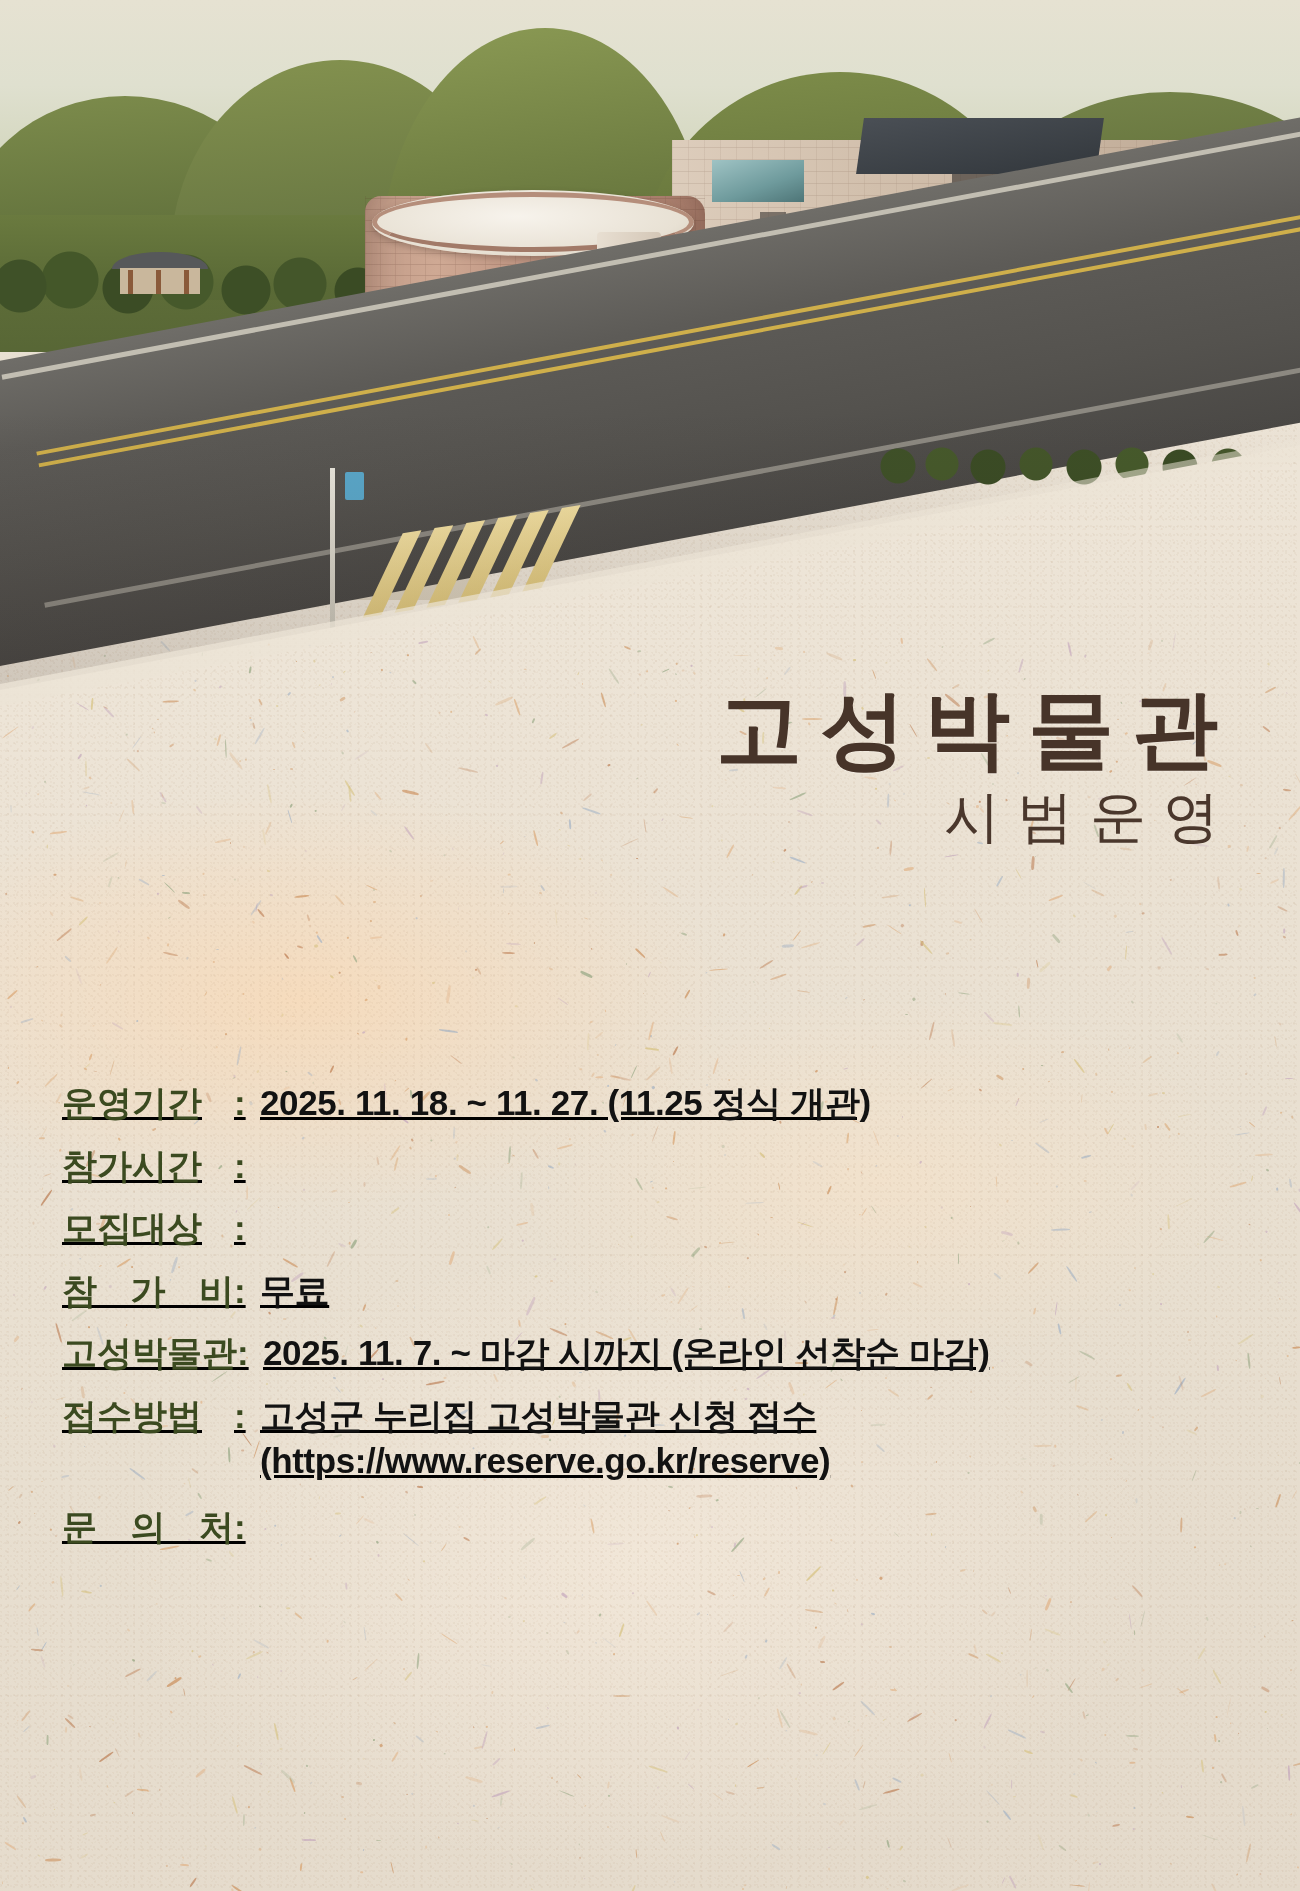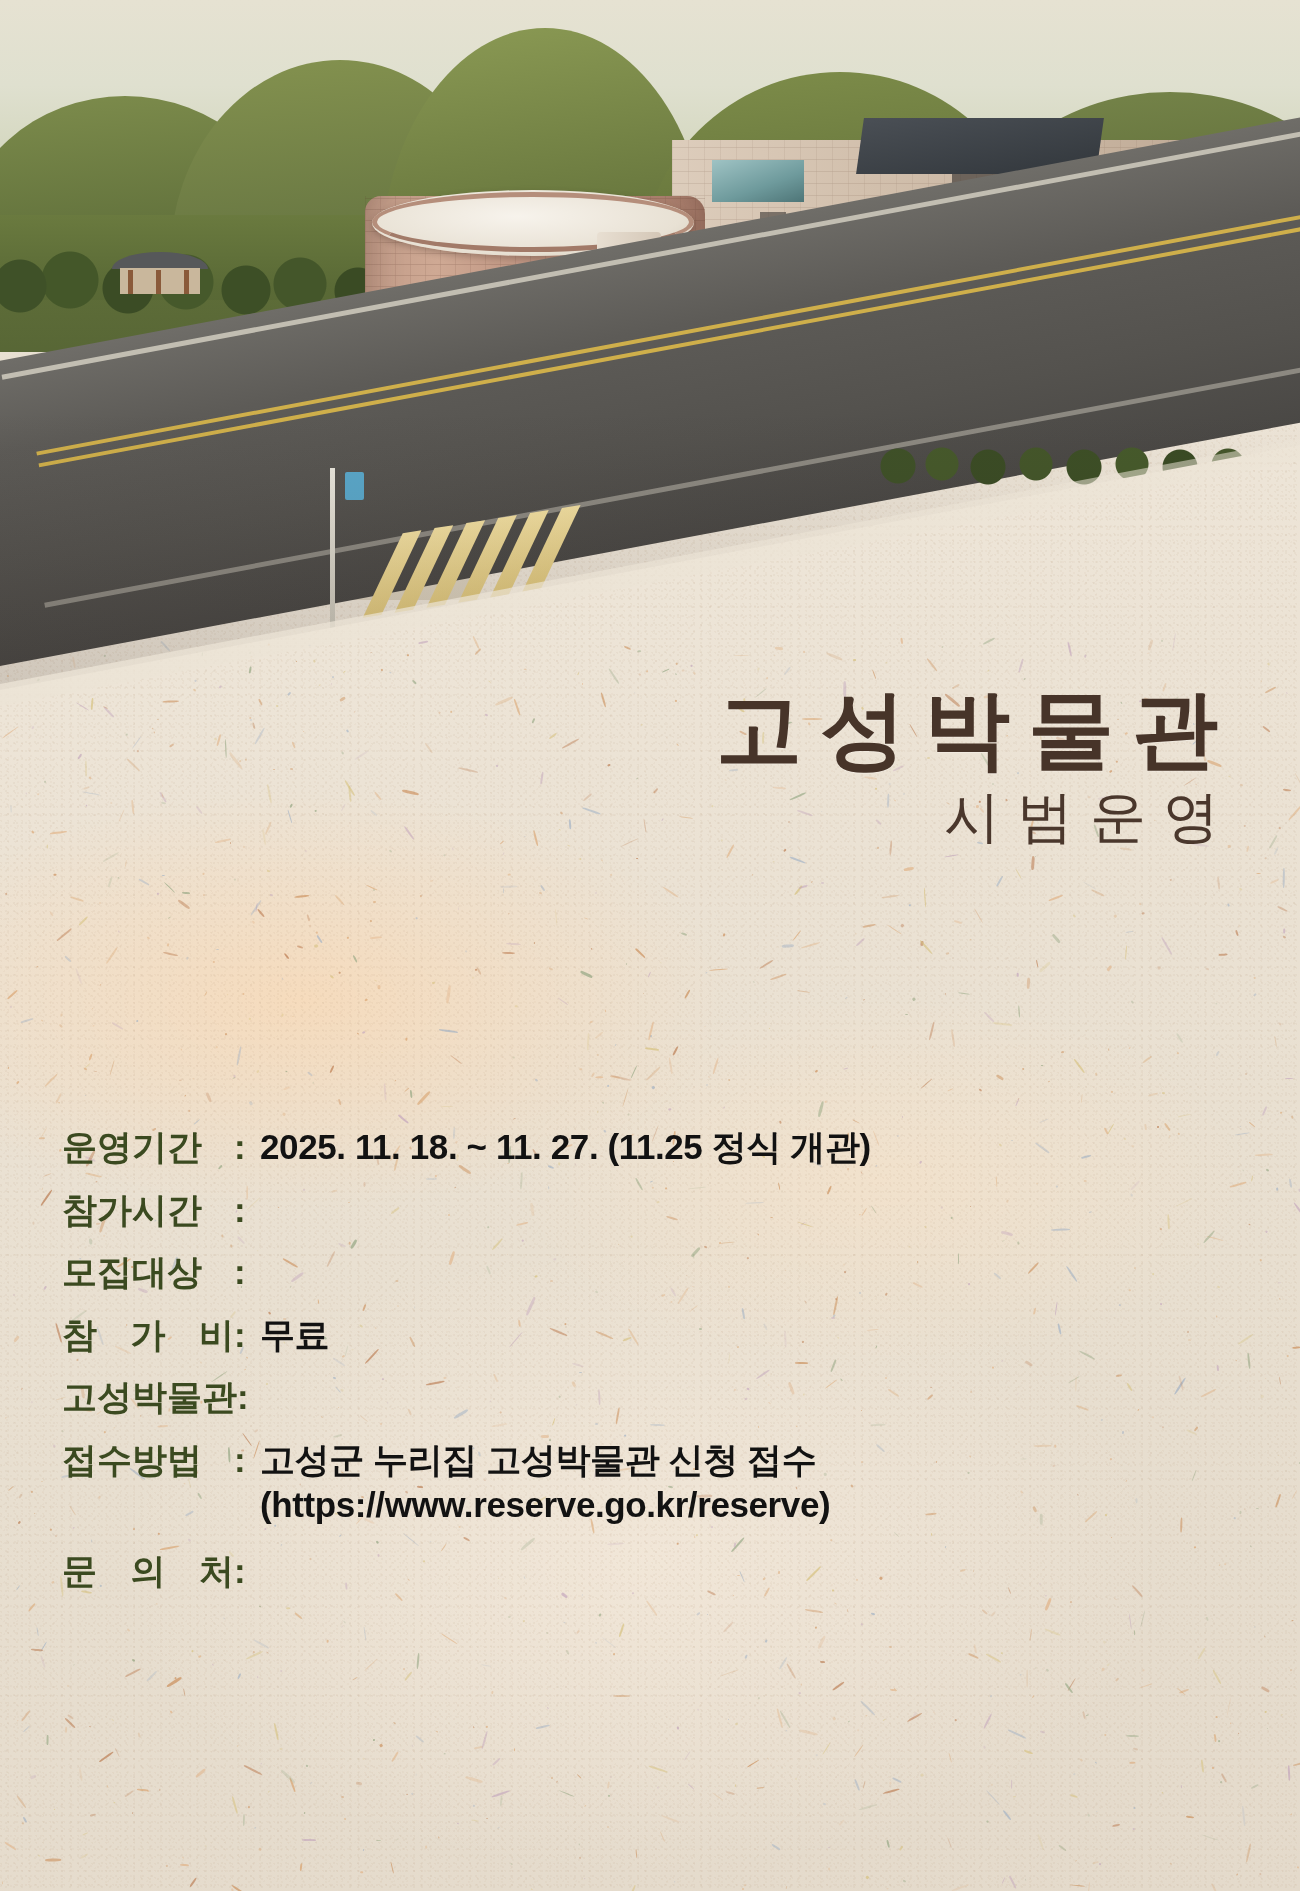--- a/index.html
+++ b/index.html
@@ -185,21 +185,21 @@
     font-size:86px; line-height:1.02; font-weight:700;
     color:#473429; letter-spacing:18px; padding-right:4px;
     text-shadow:0 1px 0 rgba(255,255,255,.25);
   }
   .title-sub{
     font-size:56px; line-height:1.05; font-weight:500;
     color:#4a372c; letter-spacing:17px; padding-right:4px; margin-top:14px;
   }
 
   
-  .info{ position:absolute; left:62px; top:1124px; width:1190px; }
+  .info{ position:absolute; left:62px; top:1080px; width:1190px;text-decoration:underline; }
   .row{ display:flex; align-items:flex-start; margin-bottom:17px; }
   .lbl{
     flex:0 0 172px; text-align:justify; text-align-last:justify;
     font-size:35px; font-weight:700; color:#3b4a20; line-height:1.30;
     letter-spacing:0px; white-space:nowrap;
   }
   .colon{ flex:0 0 16px; font-size:35px; font-weight:700; color:#3b4a20; line-height:1.30; }
   .val{
     flex:1 1 auto; font-size:35px; font-weight:600; color:#121212;
     line-height:1.30; letter-spacing:-.4px; padding-left:10px;
@@ -1801,20 +1801,21 @@
         <div class="colon">:</div>
       </div>
       <div class="row">
         <div class="lbl">참 가 비</div>
         <div class="colon">:</div>
         <div class="val"><span>무료</span></div>
       </div>
       <div class="row">
         <div class="lbl">고성박물관</div>
         <div class="colon">:</div>
+        <div class="val"><span>2025. 11. 7. ~ 마감 시까지 (온라인 선착순 마감)</span></div>
       </div>
       <div class="row tall">
         <div class="lbl">접수방법</div>
         <div class="colon">:</div>
         <div class="val"><span>고성군 누리집 고성박물관 신청 접수</span><span class="l2">(https://www.reserve.go.kr/reserve)</span></div>
       </div>
       <div class="row">
         <div class="lbl">문 의 처</div>
         <div class="colon">:</div>
       </div>

